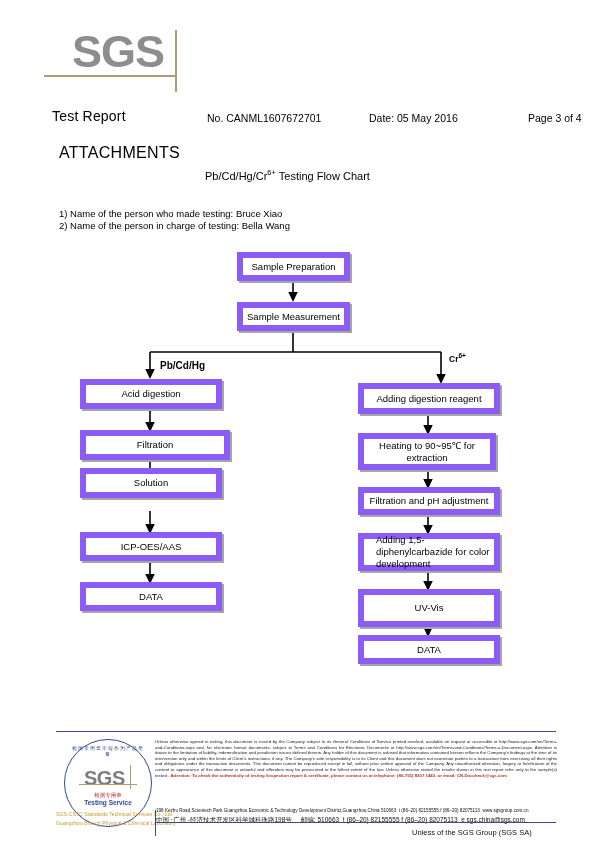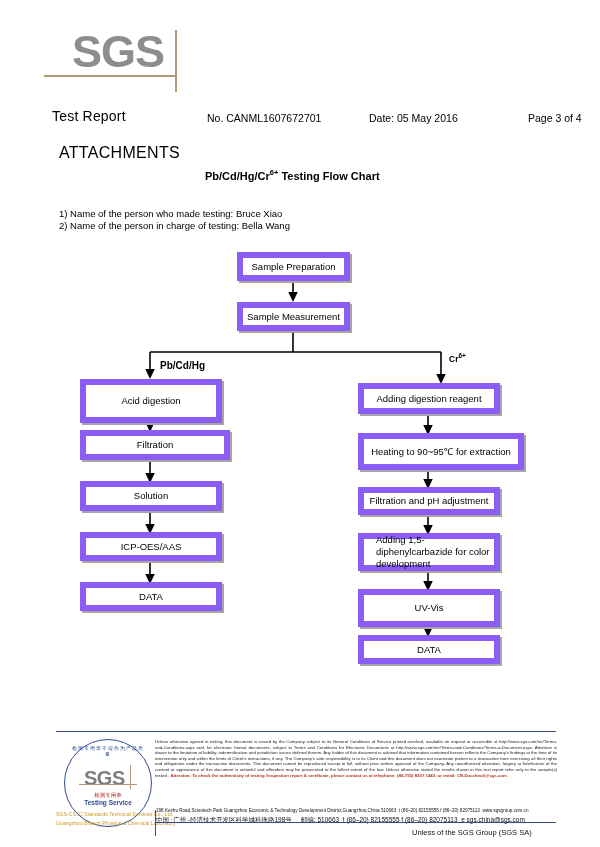--- a/index.html
+++ b/index.html
@@ -84,21 +84,21 @@
     left: 59px;
     top: 144px;
     font-size: 16px;
     letter-spacing: 0.3px;
   }
   .chart-title {
     position: absolute;
     left: 205px;
     top: 168px;
     font-size: 11px;
-    font-weight: bold;
+    font-weight: normal;
   }
   .chart-title sup { font-size: 7.5px; }
 
   .note-line {
     position: absolute;
     left: 59px;
     font-size: 9.5px;
   }
   .note1 { top: 208px; }
   .note2 { top: 220px; }
@@ -343,28 +343,28 @@
 </svg>
 
 <div class="fbox" style="left:237px; top:252px; width:113px; height:29px;">Sample Preparation</div>
 
 <div class="fbox" style="left:237px; top:302px; width:113px; height:29px;">Sample Measurement</div>
 
 <div class="branch-label" style="left:160px; top:360px;">Pb/Cd/Hg</div>
 
 <div class="branch-label small" style="left:449px; top:352px;"><span>Cr</span><sup>6+</sup></div>
 
-<div class="fbox" style="left:80px; top:379px; width:142px; height:44px;">Acid digestion</div>
+<div class="fbox" style="left:80px; top:379px; width:142px; height:30px;">Acid digestion</div>
 <div class="fbox" style="left:80px; top:430px; width:150px; height:30px;">Filtration</div>
-<div class="fbox" style="left:80px; top:481px; width:142px; height:30px;">Solution</div>
+<div class="fbox" style="left:80px; top:468px; width:142px; height:30px;">Solution</div>
 <div class="fbox" style="left:80px; top:532px; width:142px; height:29px;">ICP-OES/AAS</div>
 <div class="fbox" style="left:80px; top:582px; width:142px; height:29px;">DATA</div>
 
 <div class="fbox" style="left:358px; top:383px; width:142px; height:31px;">Adding digestion reagent</div>
-<div class="fbox" style="left:358px; top:433px; width:166px; height:37px;">Heating to 90~95℃ for extraction</div>
+<div class="fbox" style="left:358px; top:433px; width:138px; height:37px;">Heating to 90~95℃ for extraction</div>
 <div class="fbox" style="left:358px; top:487px; width:142px; height:28px;">Filtration and pH adjustment</div>
 <div class="fbox left-align" style="left:358px; top:533px; width:142px; height:38px;padding-left:12px;">Adding 1,5- diphenylcarbazide for color development</div>
 <div class="fbox" style="left:358px; top:589px; width:142px; height:38px;">UV-Vis</div>
 <div class="fbox" style="left:358px; top:635px; width:142px; height:29px;">DATA</div>
 
 <div class="footer-rule"></div>
 
 <div class="stamp">
   <div class="ring"></div>
   <div class="cn-top">检测专用章不得作为产品质量</div>

